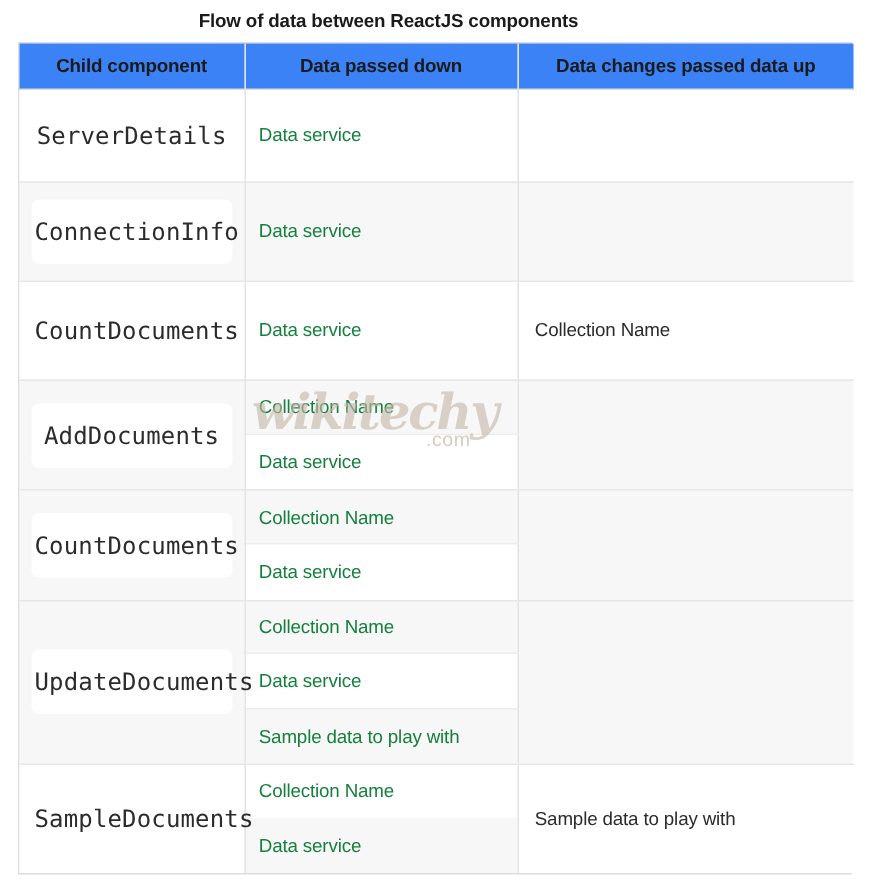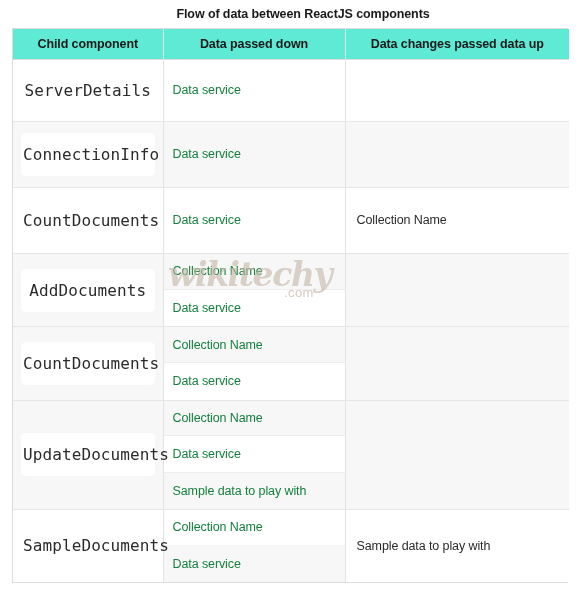--- a/index.html
+++ b/index.html
@@ -13,21 +13,20 @@
     font-family: "Liberation Sans", sans-serif;
     color: #2b2b2b;
     overflow: hidden;
     position: relative;
   }
 
   #figure {
     position: relative;
     width: 518px;
     height: 590px;
-    padding-left: 44px;
   }
 
   .fig-title {
     text-align: center;
     font-size: 12.5px;
     font-weight: bold;
     color: #1a1a1a;
     padding-top: 7px;
     letter-spacing: -0.1px;
     font-family: "Liberation Sans", sans-serif;
@@ -56,21 +55,21 @@
   table.flow col.c3 { width: 224px; }
 
   table.flow th {
     font-size: 12.5px;
     font-weight: bold;
     color: #1a1a1a;
     text-align: center;
     height: 30px;
     border-right: 1px solid #e3e3e3;
     border-bottom: 1px solid #dcdcdc;
-    background: #5eead4;
+    background: #3b82f6;
     padding: 0 4px;
     letter-spacing: -0.1px;
   }
   table.flow th:last-child { border-right: none; }
 
   td.comp {
     border-right: 1px solid #e3e3e3;
     border-bottom: 1px solid #e6e6e6;
     text-align: center;
     vertical-align: middle;

